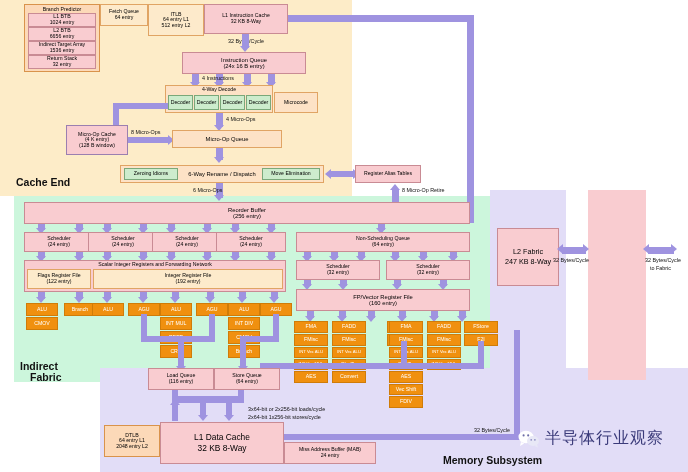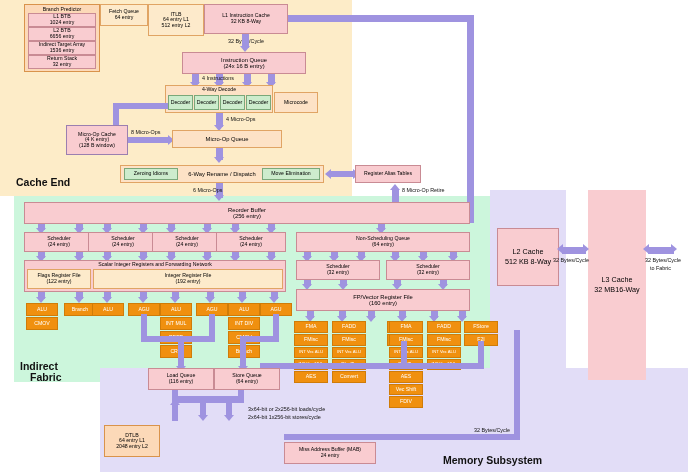--- a/index.html
+++ b/index.html
@@ -442,46 +442,61 @@
 
   <div class="lbl" style="left:248px;top:406px;">3x64-bit or 2x256-bit loads/cycle</div>
   <div class="lbl" style="left:248px;top:414px;">2x64-bit 1x256-bit stores/cycle</div>
 
   <div class="box peach" style="left:104px;top:425px;width:56px;height:32px;">
     <div class="t6">DTLB</div>
     <div class="t6">64 entry L1</div>
     <div class="t6">2048 entry L2</div>
   </div>
 
+  <div class="box pink" style="left:160px;top:422px;width:124px;height:42px;">
+    <div class="t9" style="margin-bottom:2px;">L1 Data Cache</div>
+    <div class="t9">32 KB 8-Way</div>
+  </div>
 
   <div class="box pink" style="left:284px;top:442px;width:92px;height:22px;">
     <div class="t6">Miss Address Buffer (MAB)</div>
     <div class="t6">24 entry</div>
   </div>
 
   <div class="ar" style="left:284px;top:434px;width:236px;height:6px;"></div>
   <div class="ar" style="left:514px;top:330px;width:6px;height:108px;"></div>
   <div class="lbl" style="left:474px;top:427px;">32 Bytes/Cycle</div>
 
   <div class="sect" style="left:443px;top:454px;">Memory Subsystem</div>
 
   <div class="box pink" style="left:497px;top:228px;width:62px;height:58px;">
-    <div class="t8" style="margin-bottom:2px;">L2 Cache</div>
-    <div class="t8">512 KB 8-Way</div>
-  </div>
-  <div class="box" style="left:588px;top:190px;width:58px;height:190px;background:#f9ccd0;">
-    <div class="t8" style="margin-bottom:2px;">L3 Cache</div>
-    <div class="t8">32 MB16-Way</div>
+    <div class="t8" style="margin-bottom:2px;">L2 Fabric</div>
+    <div class="t8">247 KB 8-Way</div>
   </div>
 
   <div class="ar" style="left:562px;top:247px;width:24px;height:7px;"></div>
   <div class="arhead hd-right" style="left:583px;top:244px;"></div>
   <div class="arhead hd-left" style="left:557px;top:244px;"></div>
   <div class="lbl" style="left:553px;top:257px;">32 Bytes/Cycle</div>
 
   <div class="ar" style="left:648px;top:247px;width:26px;height:7px;"></div>
   <div class="arhead hd-right" style="left:671px;top:244px;"></div>
   <div class="arhead hd-left" style="left:643px;top:244px;"></div>
   <div class="lbl" style="left:645px;top:257px;">32 Bytes/Cycle</div>
   <div class="lbl" style="left:650px;top:265px;">to Fabric</div>
 
+  <div id="wm" style="left:518px;top:428px;">
+    <div class="wechat">
+      <svg width="22" height="18" viewBox="0 0 22 18">
+        <ellipse cx="8" cy="7" rx="7.5" ry="6.2" fill="#ffffff"></ellipse>
+        <path d="M3 12 L2 16 L6.2 13.6 Z" fill="#ffffff"></path>
+        <circle cx="5.6" cy="5.4" r="1.05" fill="#6e6ea8"></circle>
+        <circle cx="10.2" cy="5.4" r="1.05" fill="#6e6ea8"></circle>
+        <ellipse cx="15" cy="11" rx="6" ry="5" fill="#e8e8f6"></ellipse>
+        <path d="M19 14.6 L20 17.5 L16.6 15.9 Z" fill="#e8e8f6"></path>
+        <circle cx="13.2" cy="9.8" r="0.85" fill="#8a8ac0"></circle>
+        <circle cx="16.9" cy="9.8" r="0.85" fill="#8a8ac0"></circle>
+      </svg>
+    </div>
+    <div class="cn">半导体行业观察</div>
+  </div>
 
 </div>
 
 </body></html>

